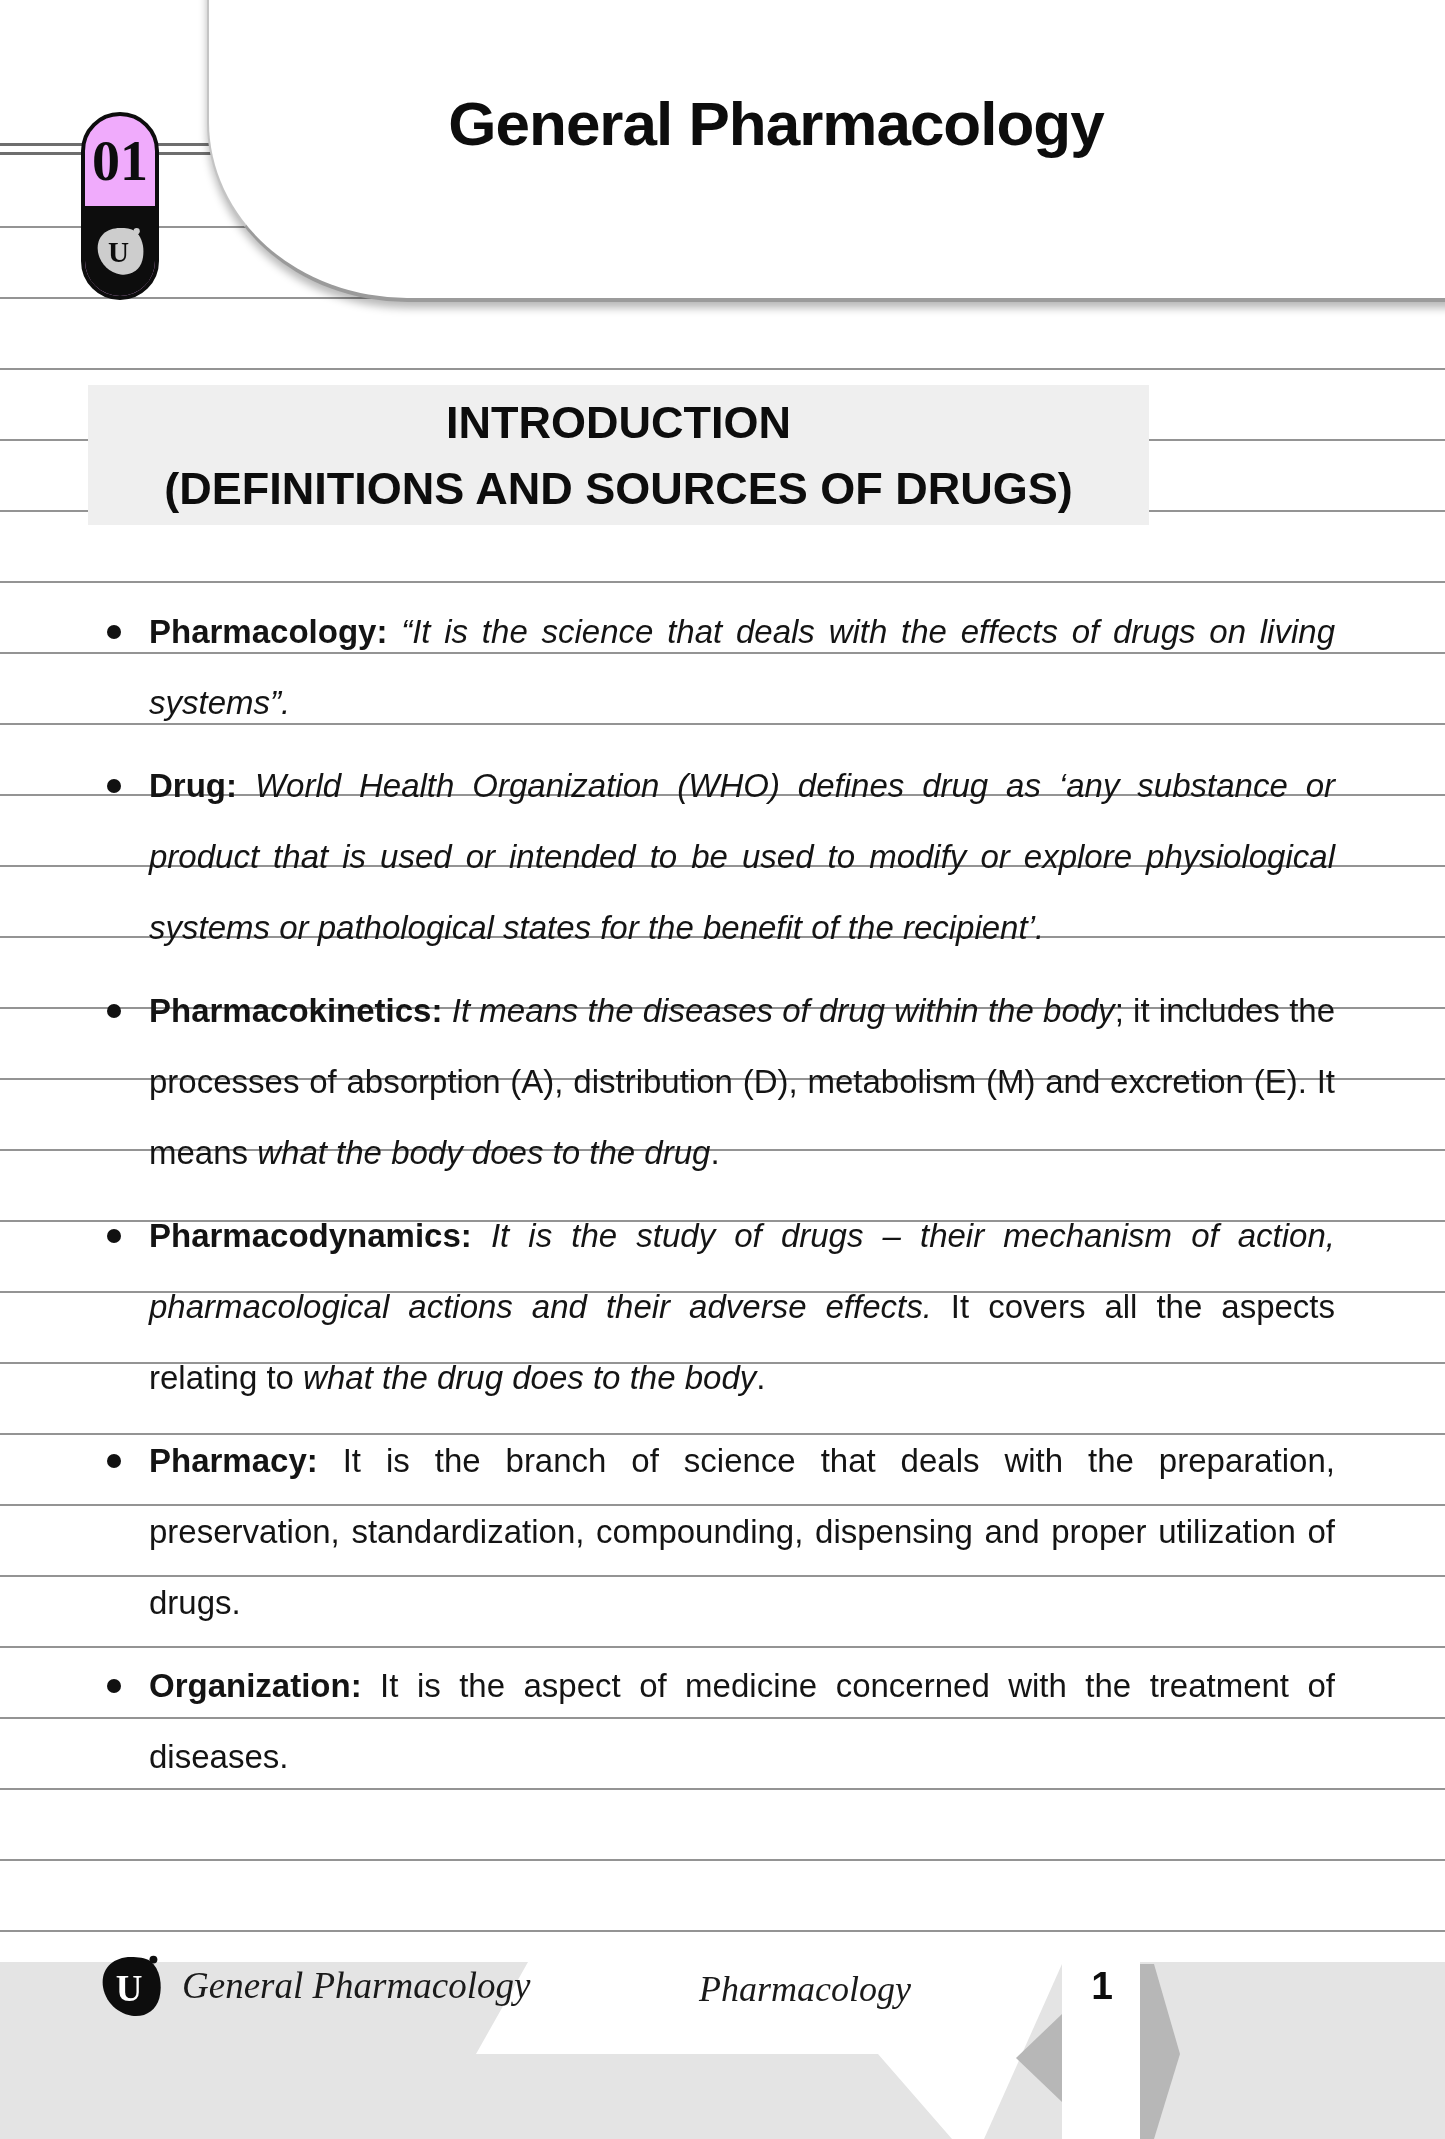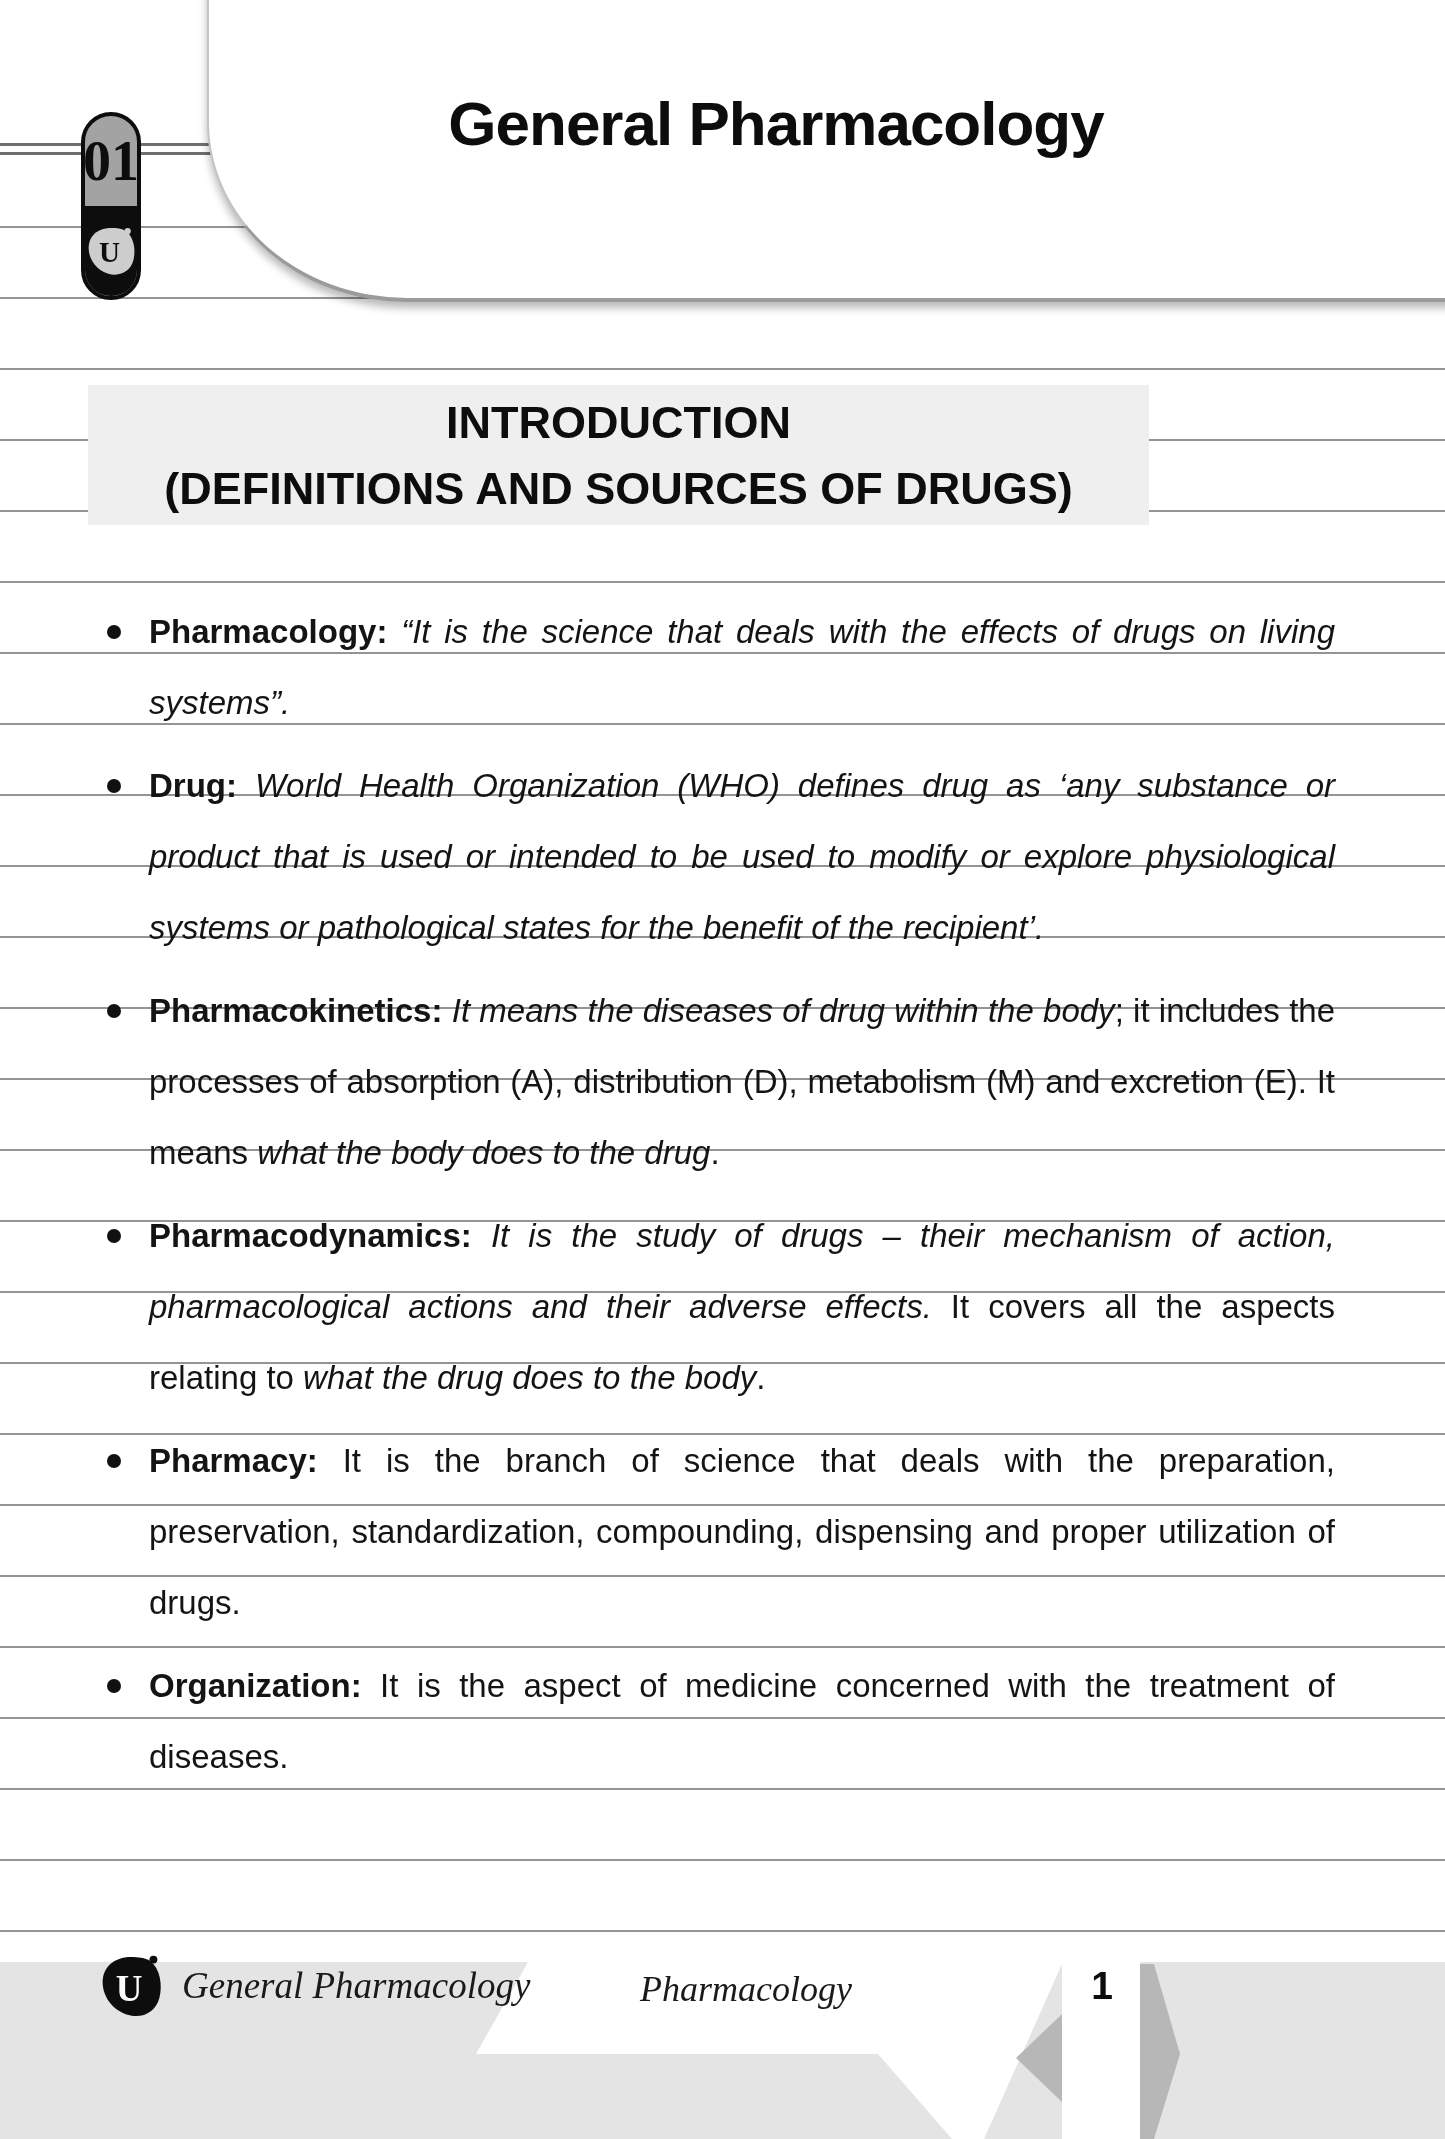--- a/index.html
+++ b/index.html
@@ -22,21 +22,21 @@
     border-bottom-left-radius:200px 180px;
     border-left:2px solid #c4c4c4;border-bottom:4px solid #9b9b9b;
     box-shadow:0 6px 8px rgba(0,0,0,0.28);box-sizing:border-box;
   }
   .banner h1{
     position:absolute;left:0;right:120px;top:178px;margin:0;text-align:center;
     font-size:62px;font-weight:bold;letter-spacing:-1px;color:#0d0d0d;
   }
   
   .badge{
-    position:absolute;left:81px;top:112px;width:60px;height:188px;background:#a3a3a3;
+    position:absolute;left:81px;top:112px;width:78px;height:188px;background:#f0abfc;
     border:4px solid #0d0d0d;border-radius:42px;overflow:hidden;box-sizing:border-box;
   }
   .badge-top{
     height:90px;display:flex;align-items:center;justify-content:center;
     font-family:"Liberation Serif",serif;font-weight:bold;font-size:56px;color:#0d0d0d;
   }
   .badge-bottom{
     height:90px;background:#0d0d0d;display:flex;align-items:center;justify-content:center;
   }
   
@@ -58,21 +58,21 @@
   .seg-i{font-style:italic;}
   .seg-r{}
   
   .footer-svg{position:absolute;left:0;top:1962px;}
   .footer-logo{position:absolute;left:98px;top:1946px;}
   .footer-chapter{
     position:absolute;left:182px;top:1964px;font-family:"Liberation Serif",serif;
     font-style:italic;font-size:37px;color:#1a1a1a;
   }
   .footer-subject{
-    position:absolute;left:640px;top:1968px;width:330px;
+    position:absolute;left:640px;top:1968px;width:330px;text-align:center;
     font-family:"Liberation Serif",serif;font-style:italic;font-size:36px;color:#1a1a1a;
   }
   .footer-page{
     position:absolute;left:1072px;top:1964px;width:60px;text-align:center;
     font-size:39px;font-weight:bold;color:#0d0d0d;
   }
 </style>
 </head>
 <body>
 

